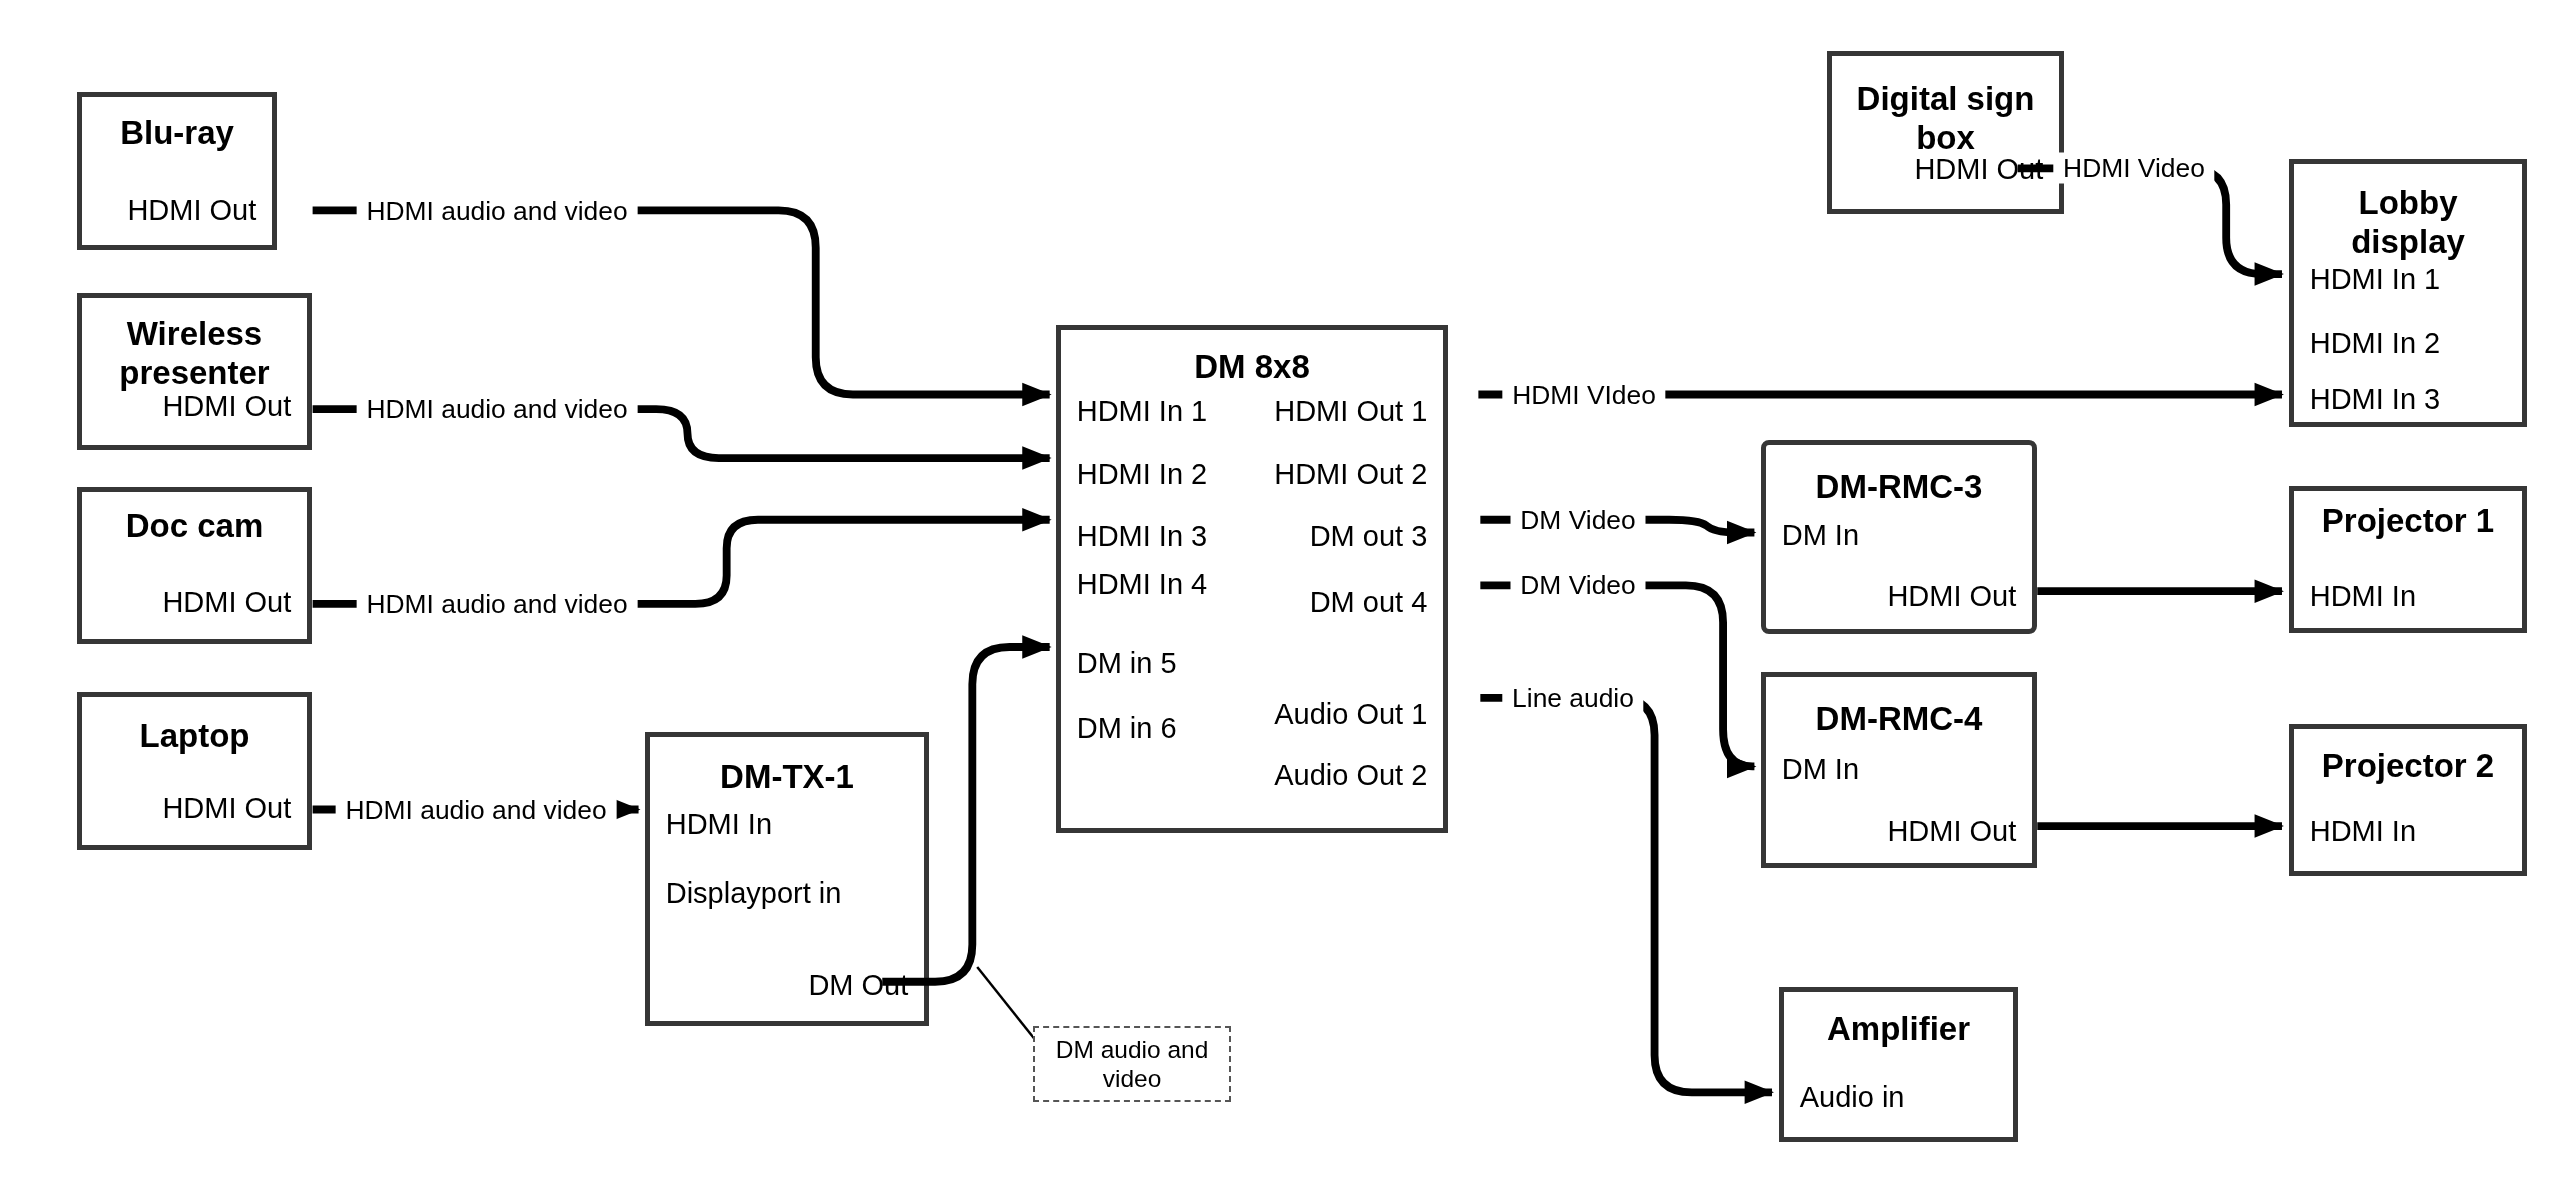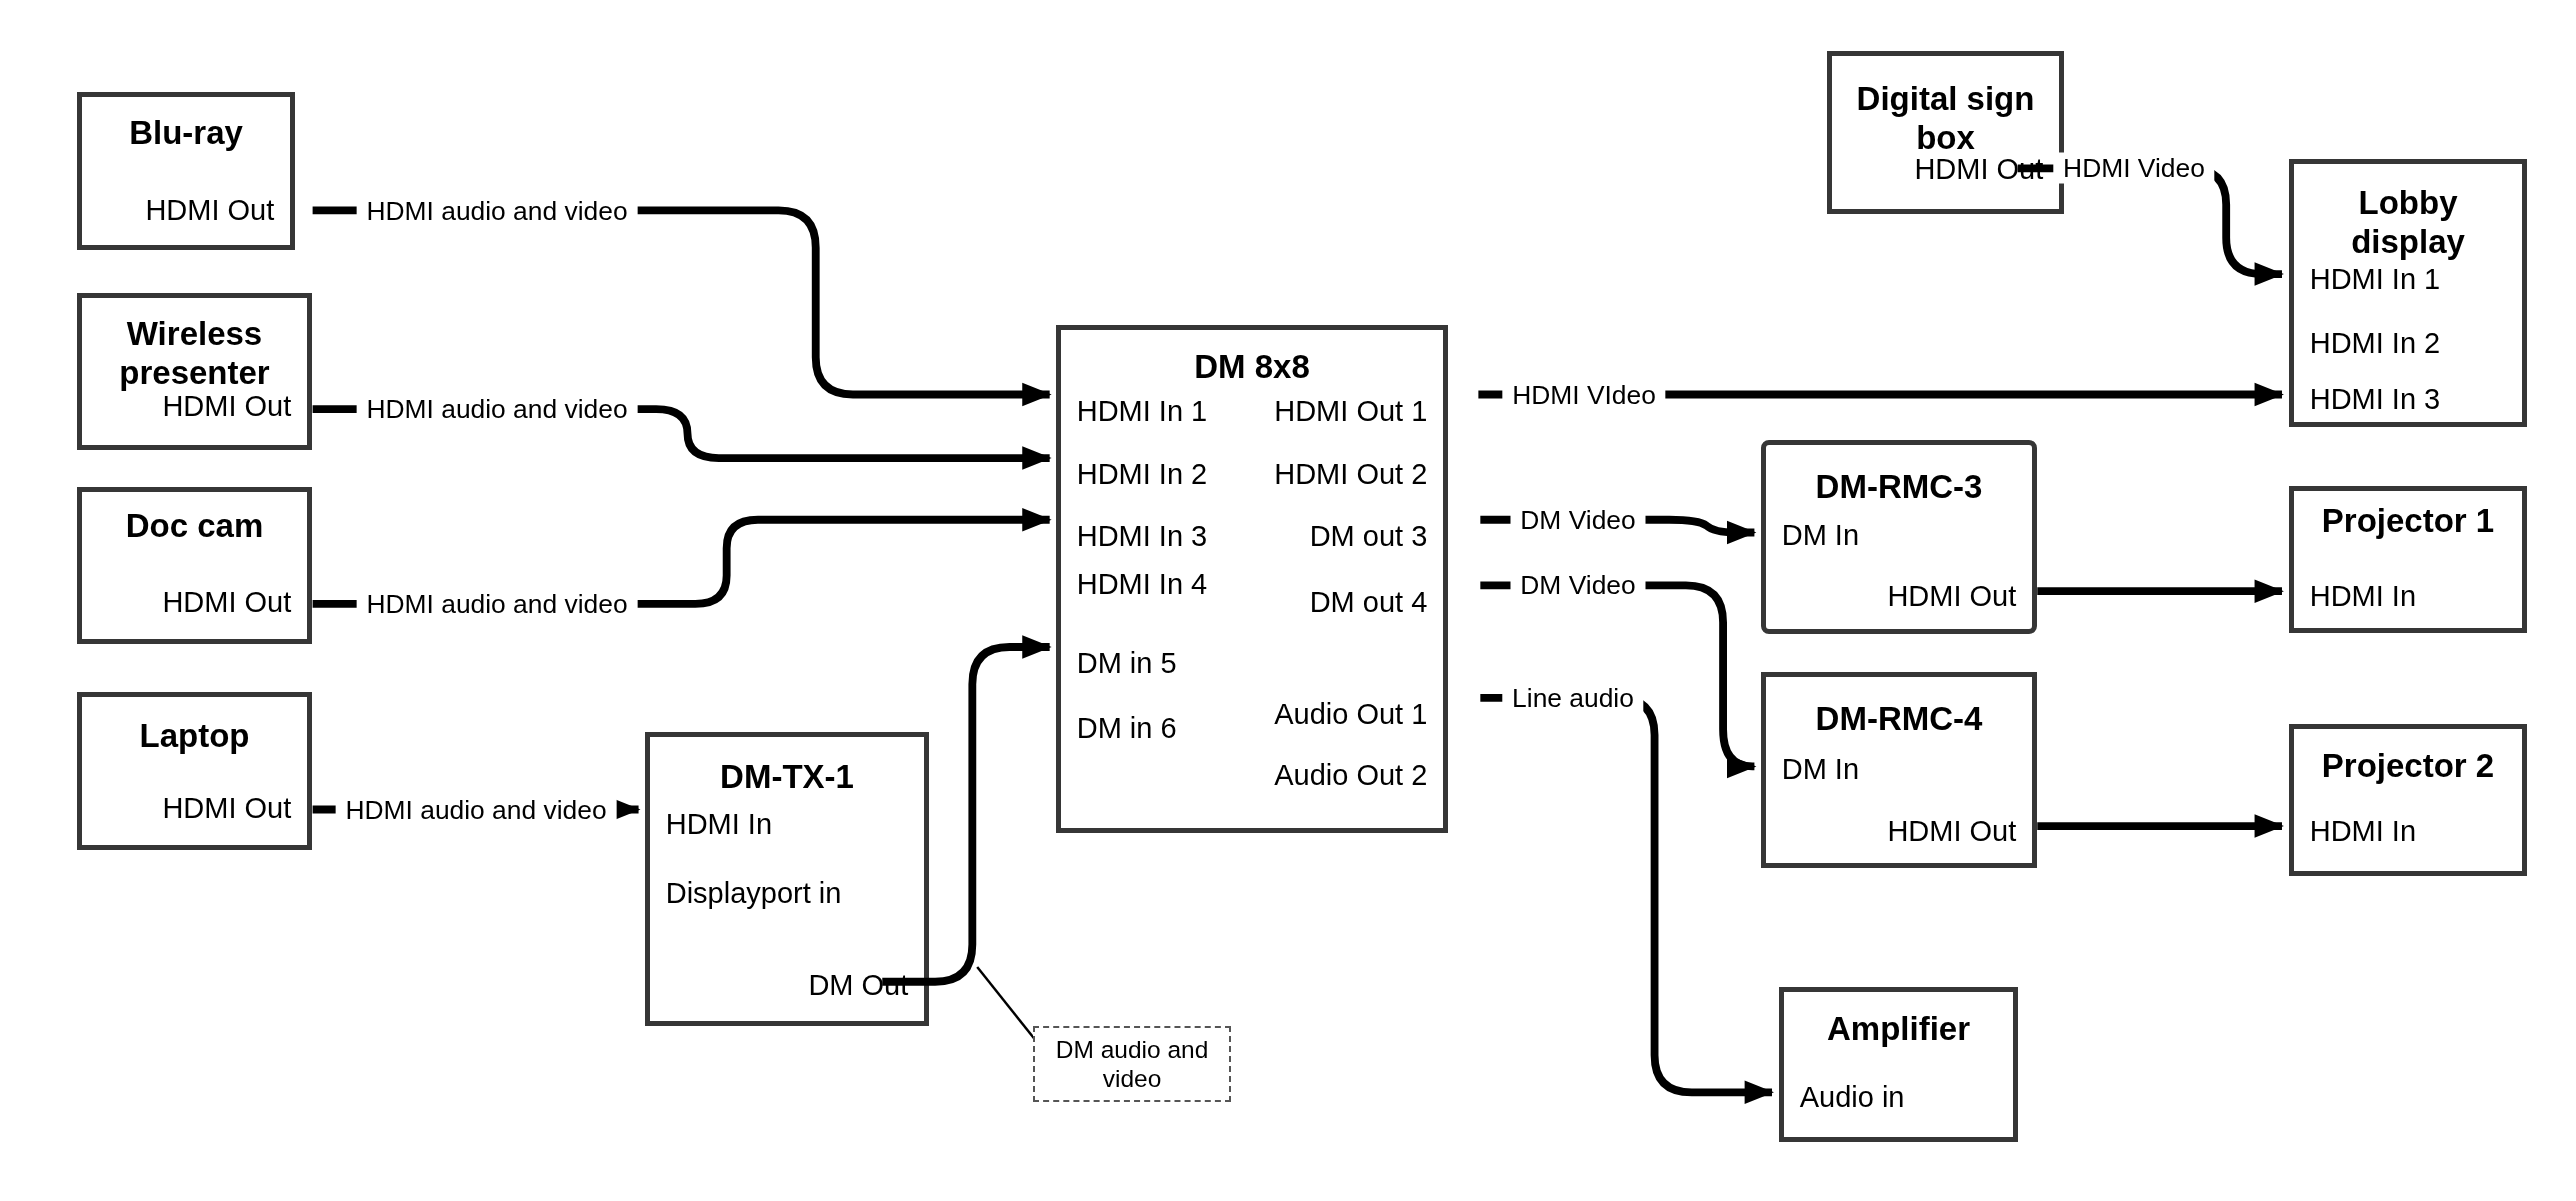--- a/index.html
+++ b/index.html
@@ -14,21 +14,21 @@
   .callout{position:absolute;border:2px dashed #555;background:#fff;box-sizing:border-box;
            display:flex;align-items:center;justify-content:center;text-align:center;
            font-size:24.5px;line-height:29px;z-index:25;padding:3.9px 13.7px;}
   .node{z-index:10;} svg.wires{z-index:20;}
 </style>
 </head>
 <body>
 
 <div class="stage">
 
-  <div class="node" style="left:77px;top:92px;width:218px;height:158px;">
+  <div class="node" style="left:77px;top:92px;width:200px;height:158px;">
     <div class="title" style="top:15.7px;">Blu-ray</div>
     <div class="port pr" style="top:97px;">HDMI Out</div>
   </div>
 
   <div class="node" style="left:77px;top:293px;width:235px;height:157px;">
     <div class="title" style="top:15.7px;">Wireless presenter</div>
     <div class="port pr" style="top:92px;">HDMI Out</div>
   </div>
 
   <div class="node" style="left:77px;top:487px;width:235px;height:157px;">

